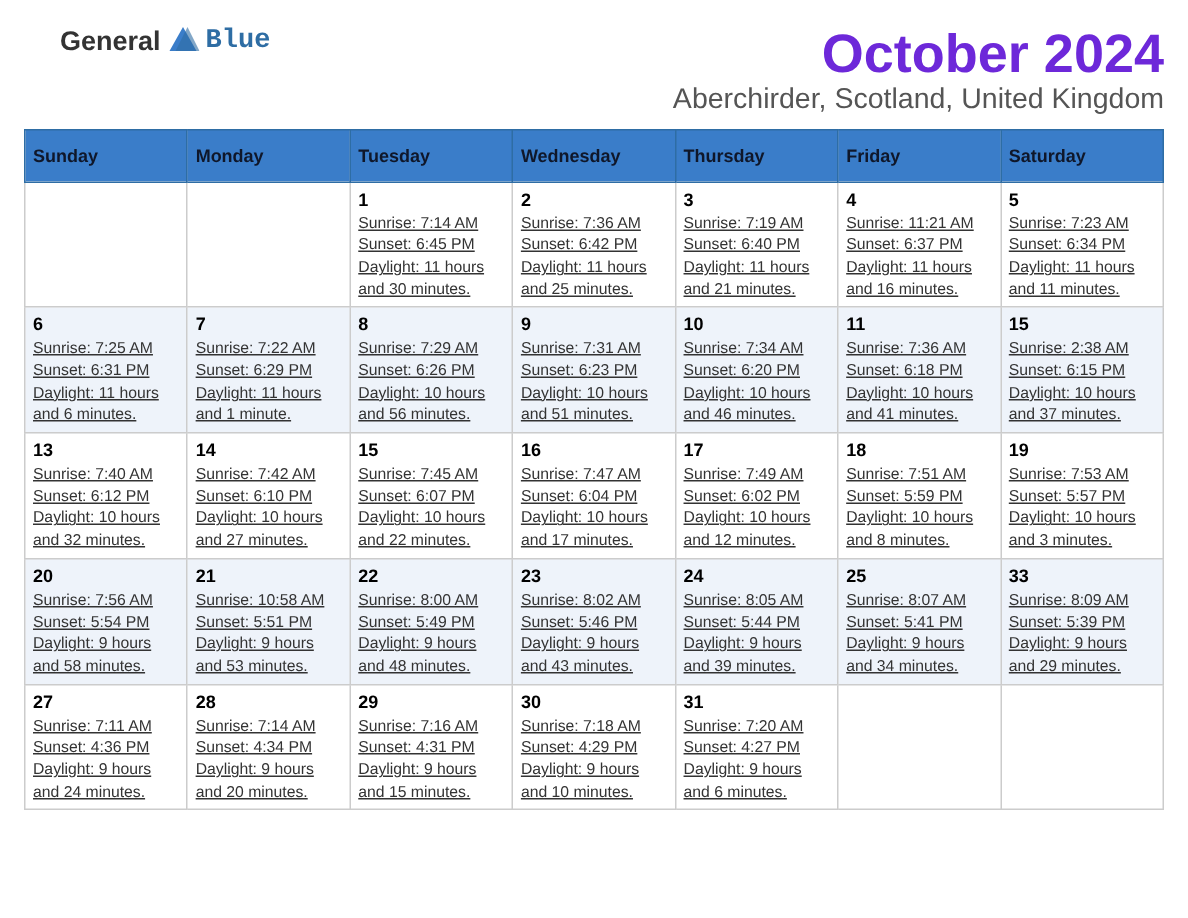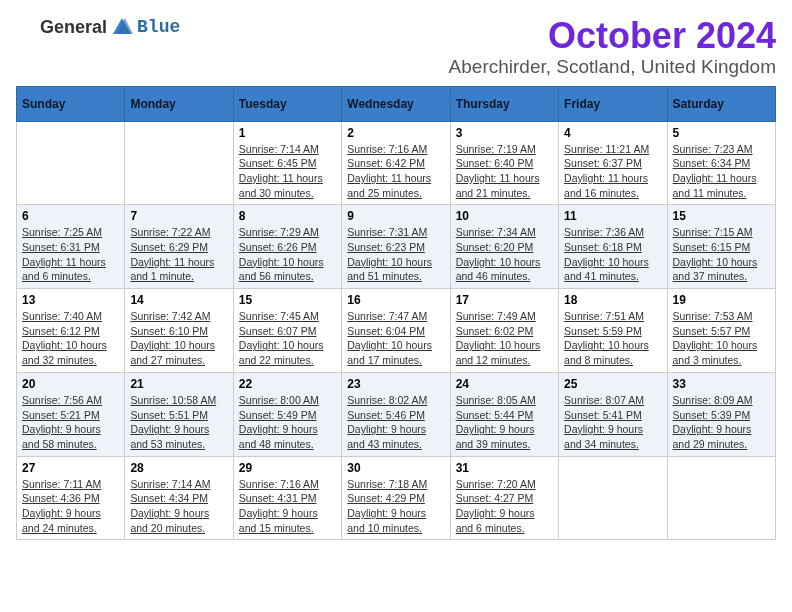--- a/index.html
+++ b/index.html
@@ -136,21 +136,21 @@
         <td class="empty-cell"></td>
         <td class="empty-cell"></td>
         <td>
           <span class="day-number">1</span>
           <div class="day-detail">Sunrise: 7:14 AM
 Sunset: 6:45 PM
 Daylight: 11 hours and 30 minutes.</div>
         </td>
         <td>
           <span class="day-number">2</span>
-          <div class="day-detail">Sunrise: 7:16 AM
+          <div class="day-detail">Sunrise: 7:36 AM
 Sunset: 6:42 PM
 Daylight: 11 hours and 25 minutes.</div>
         </td>
         <td>
           <span class="day-number">3</span>
           <div class="day-detail">Sunrise: 7:19 AM
 Sunset: 6:40 PM
 Daylight: 11 hours and 21 minutes.</div>
         </td>
         <td>
@@ -198,21 +198,21 @@
 Daylight: 10 hours and 46 minutes.</div>
         </td>
         <td>
           <span class="day-number">11</span>
           <div class="day-detail">Sunrise: 7:36 AM
 Sunset: 6:18 PM
 Daylight: 10 hours and 41 minutes.</div>
         </td>
         <td>
           <span class="day-number">15</span>
-          <div class="day-detail">Sunrise: 7:15 AM
+          <div class="day-detail">Sunrise: 2:38 AM
 Sunset: 6:15 PM
 Daylight: 10 hours and 37 minutes.</div>
         </td>
       </tr>
       <tr>
         <td>
           <span class="day-number">13</span>
           <div class="day-detail">Sunrise: 7:40 AM
 Sunset: 6:12 PM
 Daylight: 10 hours and 32 minutes.</div>
@@ -251,21 +251,21 @@
           <span class="day-number">19</span>
           <div class="day-detail">Sunrise: 7:53 AM
 Sunset: 5:57 PM
 Daylight: 10 hours and 3 minutes.</div>
         </td>
       </tr>
       <tr>
         <td>
           <span class="day-number">20</span>
           <div class="day-detail">Sunrise: 7:56 AM
-Sunset: 5:21 PM
+Sunset: 5:54 PM
 Daylight: 9 hours and 58 minutes.</div>
         </td>
         <td>
           <span class="day-number">21</span>
           <div class="day-detail">Sunrise: 10:58 AM
 Sunset: 5:51 PM
 Daylight: 9 hours and 53 minutes.</div>
         </td>
         <td>
           <span class="day-number">22</span>

